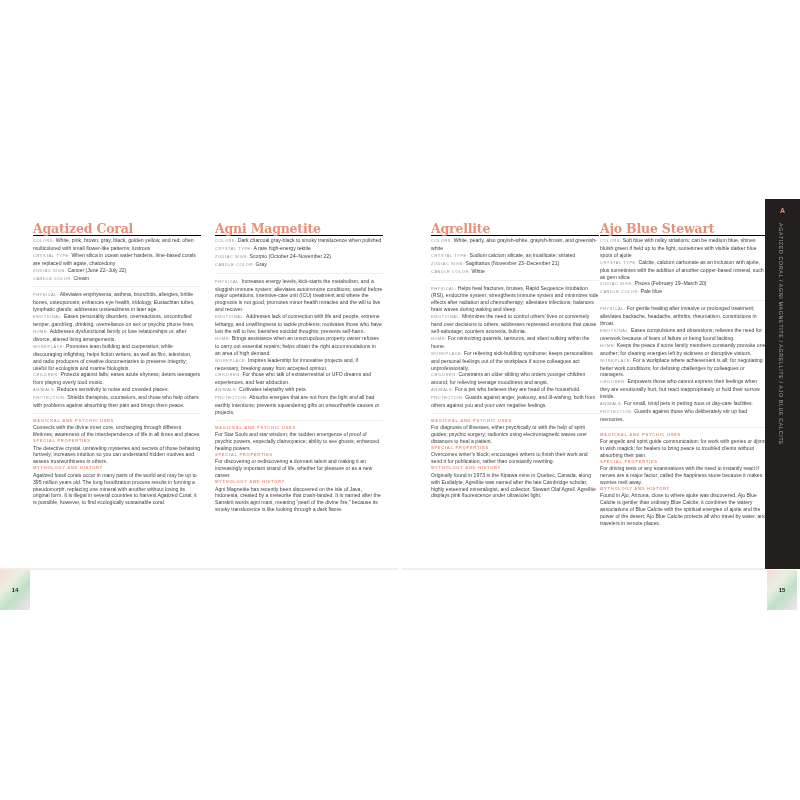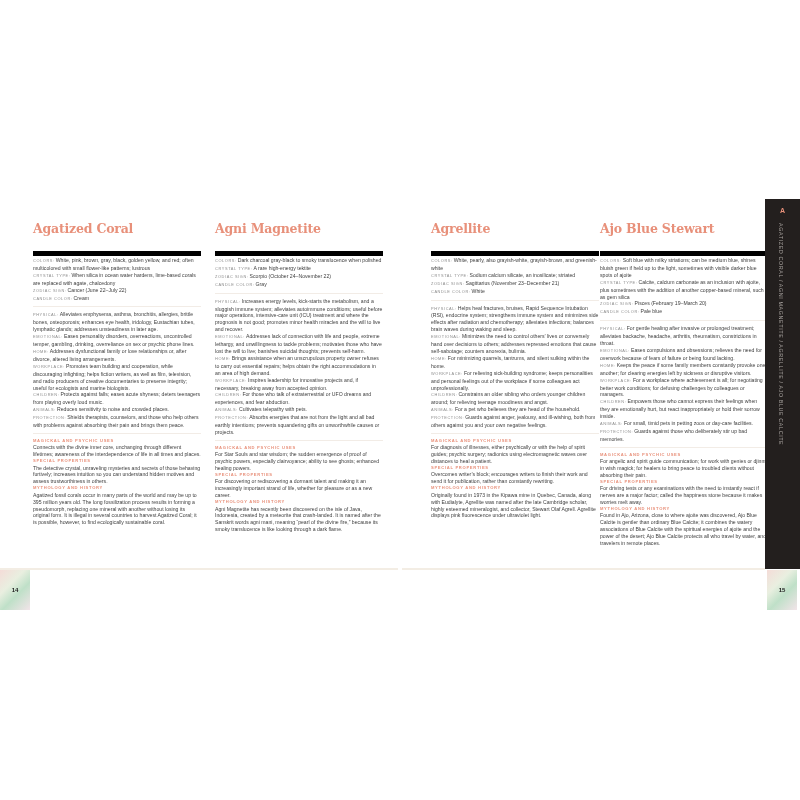--- a/index.html
+++ b/index.html
@@ -2,21 +2,21 @@
 <html><head>
 <meta charset="utf-8">
 <style>
   html, body { margin:0; padding:0; }
   body { width:800px; height:800px; background:#ffffff; position:relative; overflow:hidden;
          font-family:"Liberation Sans", sans-serif; color:#3a3a3a; }
   .spread { position:absolute; left:0; top:0; width:800px; height:800px; }
   .page-rule { position:absolute; top:568px; height:2px; background:#f3ede4; }
   .col { position:absolute; top:222px; width:168px; font-size:5.15px; line-height:6.9px; color:#3d3d3d; }
   .col h2 { font-family:"DejaVu Serif", serif; font-weight:bold; font-size:12.5px; line-height:13px;
-            color:#e8907a; margin:0 0 1px 0; letter-spacing:-0.2px; border-bottom:5px solid #000000; padding-bottom:16px; }
+            color:#e8907a; margin:0 0 1px 0; letter-spacing:-0.2px; border-bottom:1px solid #000000; padding-bottom:0; }
   .meta p, .attrs p, .sec p { margin:0; }
   .lbl { font-size:3.9px; letter-spacing:0.6px; color:#8c8c8c; text-transform:uppercase; margin-right:1px; }
   .meta { padding-bottom:4px; border-bottom:1px solid #f2ece6; margin-bottom:4px; }
   .attrs { padding-bottom:4px; border-bottom:1px solid #f2ece6; margin-bottom:4px; }
   .sec-title { font-size:4.1px; letter-spacing:0.7px; color:#e8907a; font-weight:bold; text-transform:uppercase; margin-top:0; line-height:6.4px; }
   .sidebar { position:absolute; left:765px; top:199px; width:35px; height:370px; background:#231f1e; }
   .side-letter { position:absolute; left:0; width:35px; top:8px; text-align:center; color:#e8907a; font-size:7px; font-weight:bold; }
   .side-text { position:absolute; left:13px; top:24px; writing-mode:vertical-rl; font-size:5.4px; letter-spacing:0.6px; color:#a7a29e; text-transform:uppercase; white-space:nowrap; }
   .folio { position:absolute; top:570px; width:30px; height:40px; font-size:6px; font-weight:bold; color:#222;
            display:flex; align-items:center; justify-content:center;

